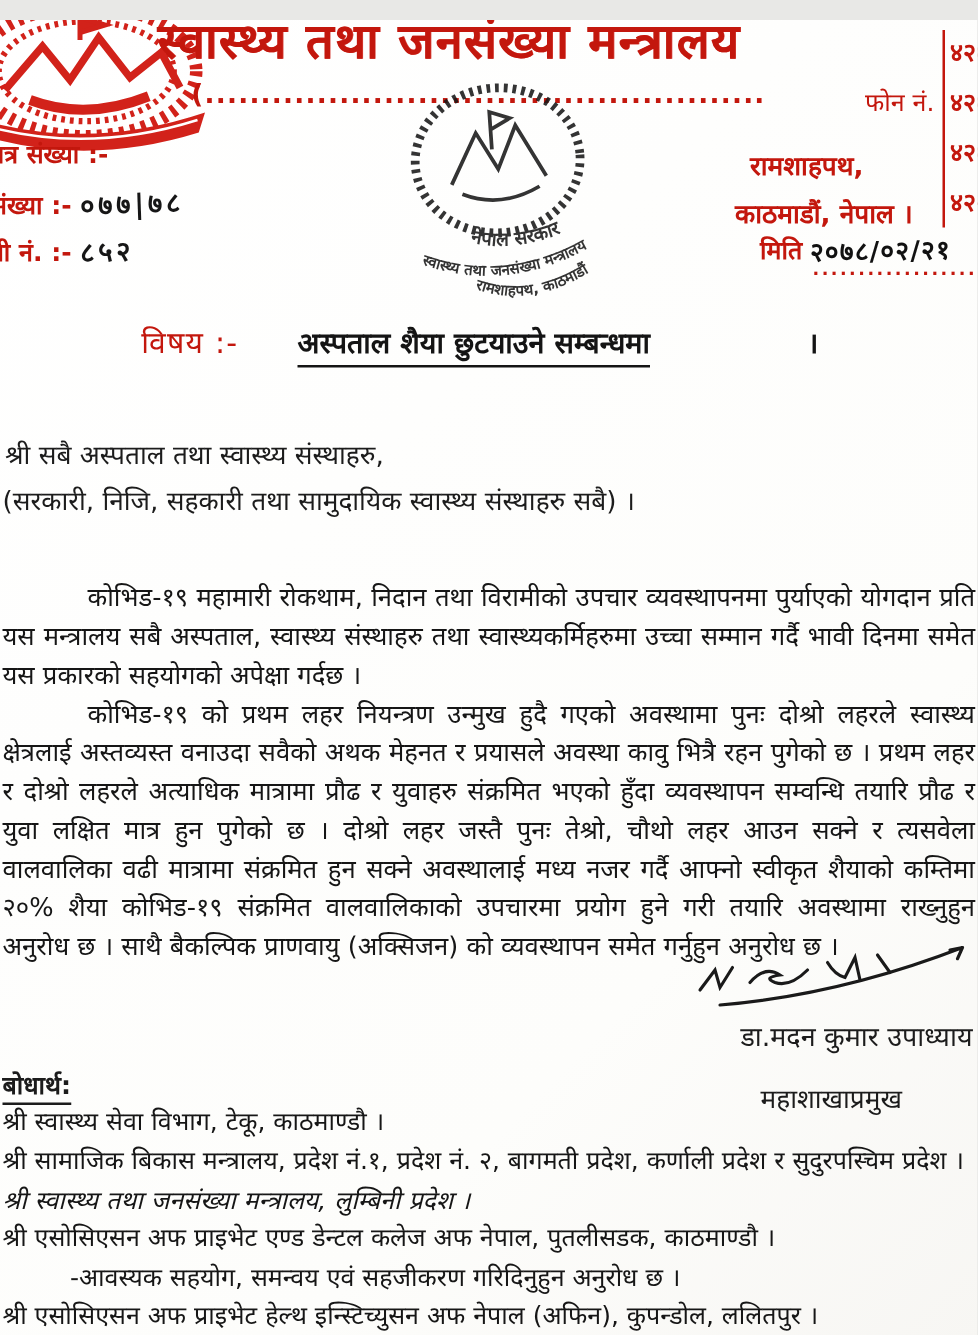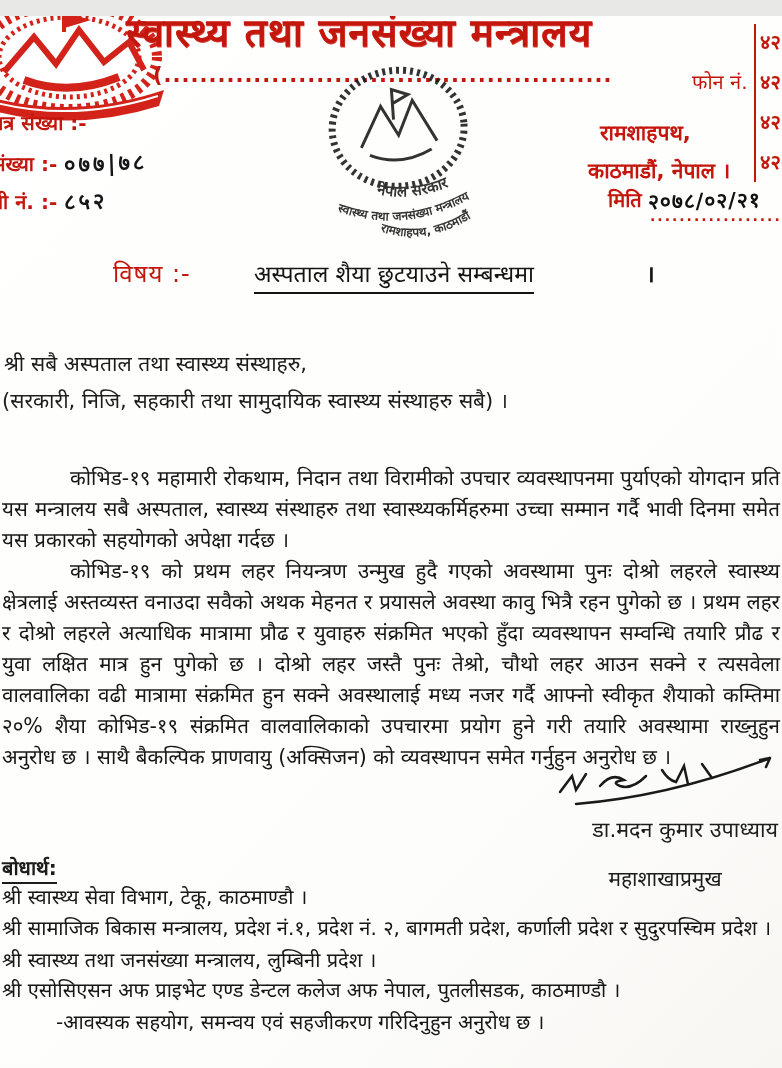--- a/index.html
+++ b/index.html
@@ -39,21 +39,21 @@
     letter-spacing:3px;font-size:22px;
   }
   .addr1{top:102px;left:600px;width:140px;font-size:21px;font-weight:bold;color:#c3170d;}
   .addr2{top:140px;left:588px;width:166px;font-size:21px;font-weight:bold;color:#c3170d;}
   .date-row{top:170px;left:608px;width:180px;font-size:20px;font-weight:bold;white-space:nowrap;}
   .date-dots{position:absolute;top:22px;left:42px;color:#c3170d;font-size:14px;letter-spacing:2px;font-weight:bold;}
   .date-value{position:absolute;top:0;left:40px;letter-spacing:1px;font-size:21px;color:#111;transform:rotate(-1deg);}
   
   .subject-label{top:240px;left:113px;font-size:24px;font-weight:normal;color:#c3170d;letter-spacing:1px;}
   .subject-text{
-    top:241px;left:254px;font-size:23px;font-weight:normal;color:#141414;
+    top:241px;left:238px;font-size:23px;font-weight:bold;color:#141414;
     border-bottom:2px solid #141414;padding-bottom:3px;white-space:nowrap;
   }
   .subject-suffix{top:241px;left:646px;font-size:23px;font-weight:bold;color:#141414;}
   
   .salut1{top:333px;left:4px;font-size:21px;white-space:nowrap;}
   .salut2{top:370px;left:2px;font-size:21px;white-space:nowrap;}
   .para{
     left:2px;width:778px;
     font-size:20.5px;line-height:31px;
     text-align:justify;text-indent:68px;
@@ -63,21 +63,21 @@
   .para2{top:540px;}
   
   .sig-scribble{top:736px;left:552px;}
   .sig-name{top:798px;left:552px;width:226px;font-size:21.5px;text-align:right;white-space:nowrap;}
   .sig-title{top:848px;left:582px;width:166px;font-size:21px;text-align:center;}
   
   .cc-heading{top:838px;left:2px;font-size:20px;font-weight:bold;border-bottom:2px solid #1c1c1c;padding-bottom:1px;text-align:center;}
   .cc-line{left:2px;width:778px;font-size:20px;line-height:30px;white-space:nowrap;color:#161616;}
   .cc-0{top:866px;}
   .cc-1{top:897px;}
-  .cc-2{top:929px;}
+  .cc-2{top:929px;font-style:italic;}
   .cc-3{top:959px;}
   .cc-4{top:991px;left:56px;}
   .cc-5{top:1021px;}
   .cc-6{top:1049px;left:100px;}
   
   .emblem{top:-14px;left:-36px;}
   .stamp{top:46px;left:300px;}
 </style>
 </head>
 <body>
@@ -167,15 +167,16 @@
   </svg>
   <div class="abs sig-name">डा.मदन कुमार उपाध्याय</div>
   <div class="abs sig-title">महाशाखाप्रमुख</div>
 
   <div class="abs cc-heading">बोधार्थ:</div>
   <div class="abs cc-line cc-0">श्री स्वास्थ्य सेवा विभाग, टेकू, काठमाण्डौ ।</div>
   <div class="abs cc-line cc-1">श्री सामाजिक बिकास मन्त्रालय, प्रदेश नं.१, प्रदेश नं. २, बागमती प्रदेश, कर्णाली प्रदेश र सुदुरपस्चिम प्रदेश ।</div>
   <div class="abs cc-line cc-2">श्री स्वास्थ्य तथा जनसंख्या मन्त्रालय, लुम्बिनी प्रदेश ।</div>
   <div class="abs cc-line cc-3">श्री एसोसिएसन अफ प्राइभेट एण्ड डेन्टल कलेज अफ नेपाल, पुतलीसडक, काठमाण्डौ ।</div>
   <div class="abs cc-line cc-4">-आवस्यक सहयोग, समन्वय एवं सहजीकरण गरिदिनुहुन अनुरोध छ ।</div>
+  <div class="abs cc-line cc-5">श्री एसोसिएसन अफ प्राइभेट हेल्थ इन्स्टिच्युसन अफ नेपाल (अफिन), कुपन्डोल, ललितपुर ।</div>
   <div class="abs cc-line cc-6">- आवस्यक सहयोग, समन्वय एवं सहजीकरण गरिदिनुहुन अनुरोध छ ।</div>
 
 </div>
 
 </body></html>

